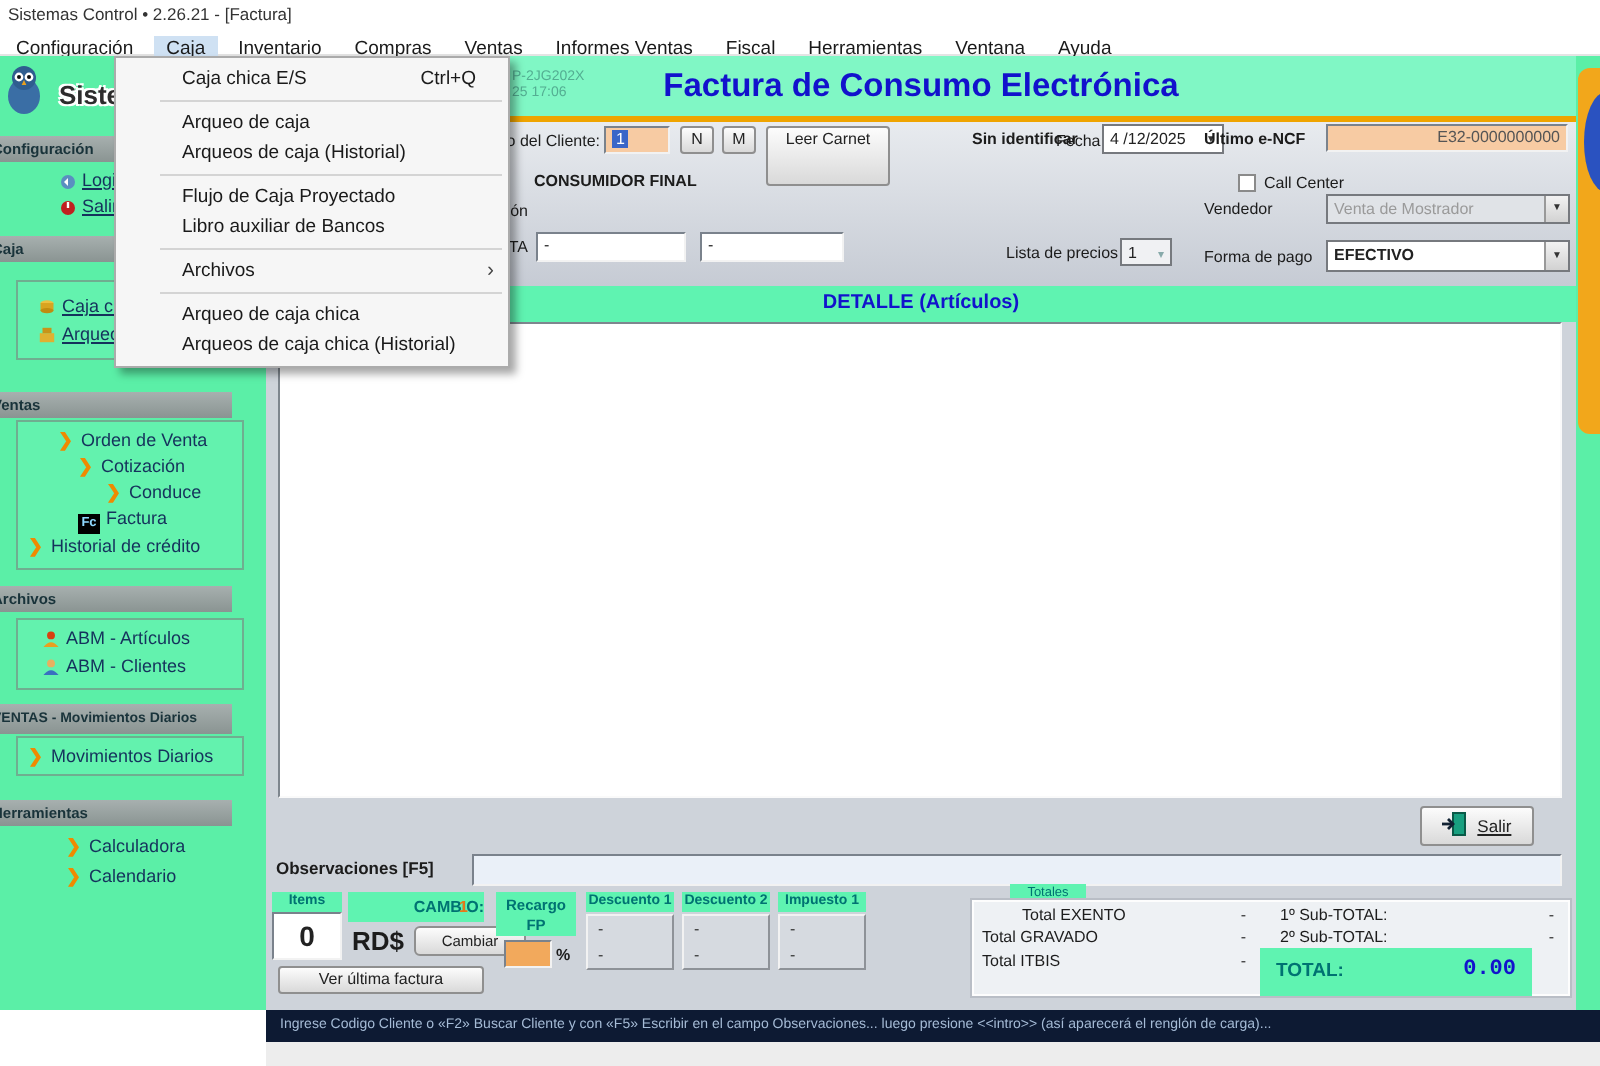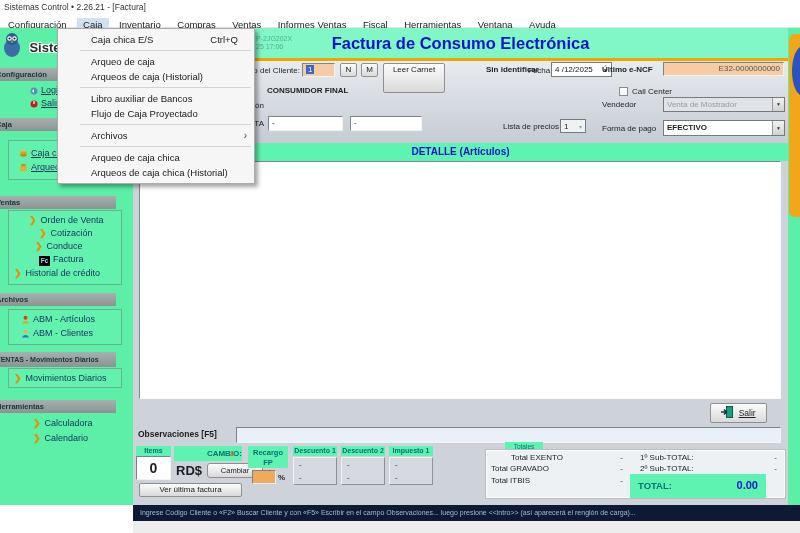--- a/index.html
+++ b/index.html
@@ -131,21 +131,21 @@
       <div class="side-item side-link" style="left:10px; top:20px;"><svg class="mini-icon" width="9" height="9" viewBox="0 0 10 10">
             <rect x="1" y="4" width="8" height="5" fill="#e0b030"></rect>
             <rect x="2.5" y="1" width="5" height="3" fill="#c89418"></rect>
           </svg><span>Arqueo de caja</span></div>
     </div>
 
     <div class="side-header" style="top:168px;"><span>Ventas</span></div>
     <div class="side-panel" style="top:182px; height:75px;">
       <div class="side-item" style="left:20px; top:3px;"><span class="chev">❯</span><span>Orden de Venta</span></div>
       <div class="side-item" style="left:30px; top:16px;"><span class="chev">❯</span><span>Cotización</span></div>
-      <div class="side-item" style="left:26px; top:29px;"><span class="chev">❯</span><span>Conduce</span></div>
+      <div class="side-item" style="left:44px; top:29px;"><span class="chev">❯</span><span>Conduce</span></div>
       <div class="side-item" style="left:30px; top:42px;"><span class="fc-badge">Fc</span><span>Factura</span></div>
       <div class="side-item" style="left:5px; top:56px;"><span class="chev">❯</span><span>Historial de crédito</span></div>
     </div>
 
     <div class="side-header" style="top:265px;"><span>Archivos</span></div>
     <div class="side-panel" style="top:281px; height:36px;">
       <div class="side-item" style="left:12px; top:3px;"><svg class="mini-icon" width="9" height="9" viewBox="0 0 10 10">
             <circle cx="5" cy="3" r="2.2" fill="#d84010"></circle>
             <path d="M0.8 9.5 q4.2 -5.5 8.4 0 z" fill="#e8a020"></path>
           </svg><span>ABM - Artículos</span></div>
@@ -271,21 +271,21 @@
     <span class="tot-label" style="left:4px; top:13px;">Total GRAVADO</span>
     <span class="tot-val" style="left:100px; top:13px; width:36px;">-</span>
     <span class="tot-label" style="left:4px; top:25px;">Total ITBIS</span>
     <span class="tot-val" style="left:100px; top:25px; width:36px;">-</span>
     <span class="tot-label" style="left:153px; top:2px;">1º Sub-TOTAL:</span>
     <span class="tot-val" style="left:250px; top:2px; width:40px;">-</span>
     <span class="tot-label" style="left:153px; top:13px;">2º Sub-TOTAL:</span>
     <span class="tot-val" style="left:250px; top:13px; width:40px;">-</span>
     <div id="total-row">
       <span style="position:absolute; left:8px; top:6px; font-size:9.5px; font-weight:bold; color:#007272;">TOTAL:</span>
-      <span style="position:absolute; right:8px; top:5px; font-size:11px; font-weight:bold; color:#1212cc;">0.00</span>
+      <span style="position:absolute; right:8px; top:5px; font-size:11px; font-weight:bold; color:#1212cc;font-family:Liberation Mono, monospace;">0.00</span>
     </div>
   </div>
 
   <div id="statusbar" class="abs">Ingrese Codigo Cliente o  «F2» Buscar Cliente  y con «F5» Escribir en el campo Observaciones... luego presione &lt;&lt;intro&gt;&gt; (así aparecerá el renglón de carga)...</div>
   <div id="below-status" class="abs"></div>
 
   <div id="right-strip" class="abs">
     <div id="right-orange">
       <div id="right-blue-circle"></div>
     </div>
@@ -293,22 +293,22 @@
 
   <div id="caja-dropdown" class="abs">
     <div class="dd-item">
       <span>Caja chica E/S</span>
       <span class="dd-shortcut">Ctrl+Q</span>
     </div>
     <div class="dd-sep"></div>
     <div class="dd-item"><span>Arqueo de caja</span></div>
     <div class="dd-item"><span>Arqueos de caja (Historial)</span></div>
     <div class="dd-sep"></div>
+    <div class="dd-item"><span>Flujo de Caja Proyectado</span></div>
     <div class="dd-item"><span>Libro auxiliar de Bancos</span></div>
-    <div class="dd-item"><span>Flujo de Caja Proyectado</span></div>
     <div class="dd-sep"></div>
     <div class="dd-item">
       <span>Archivos</span>
       <span class="dd-subarrow">›</span>
     </div>
     <div class="dd-sep"></div>
     <div class="dd-item"><span>Arqueo de caja chica</span></div>
     <div class="dd-item"><span>Arqueos de caja chica (Historial)</span></div>
   </div>
 

